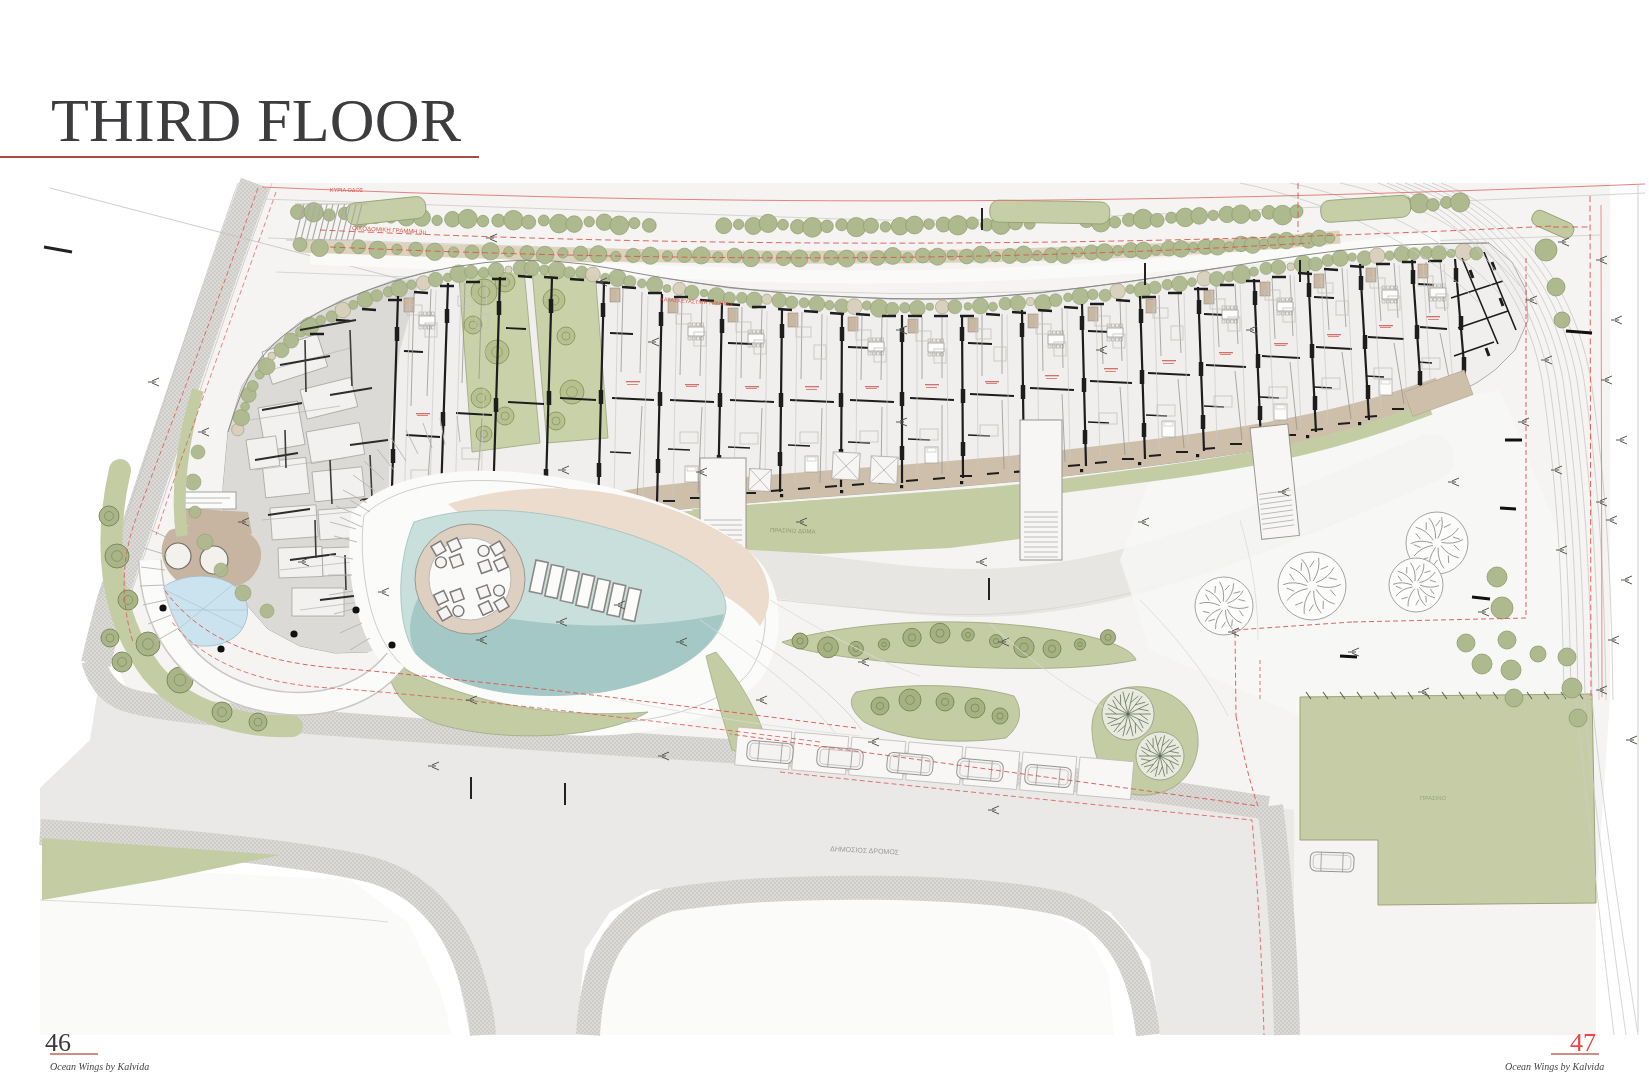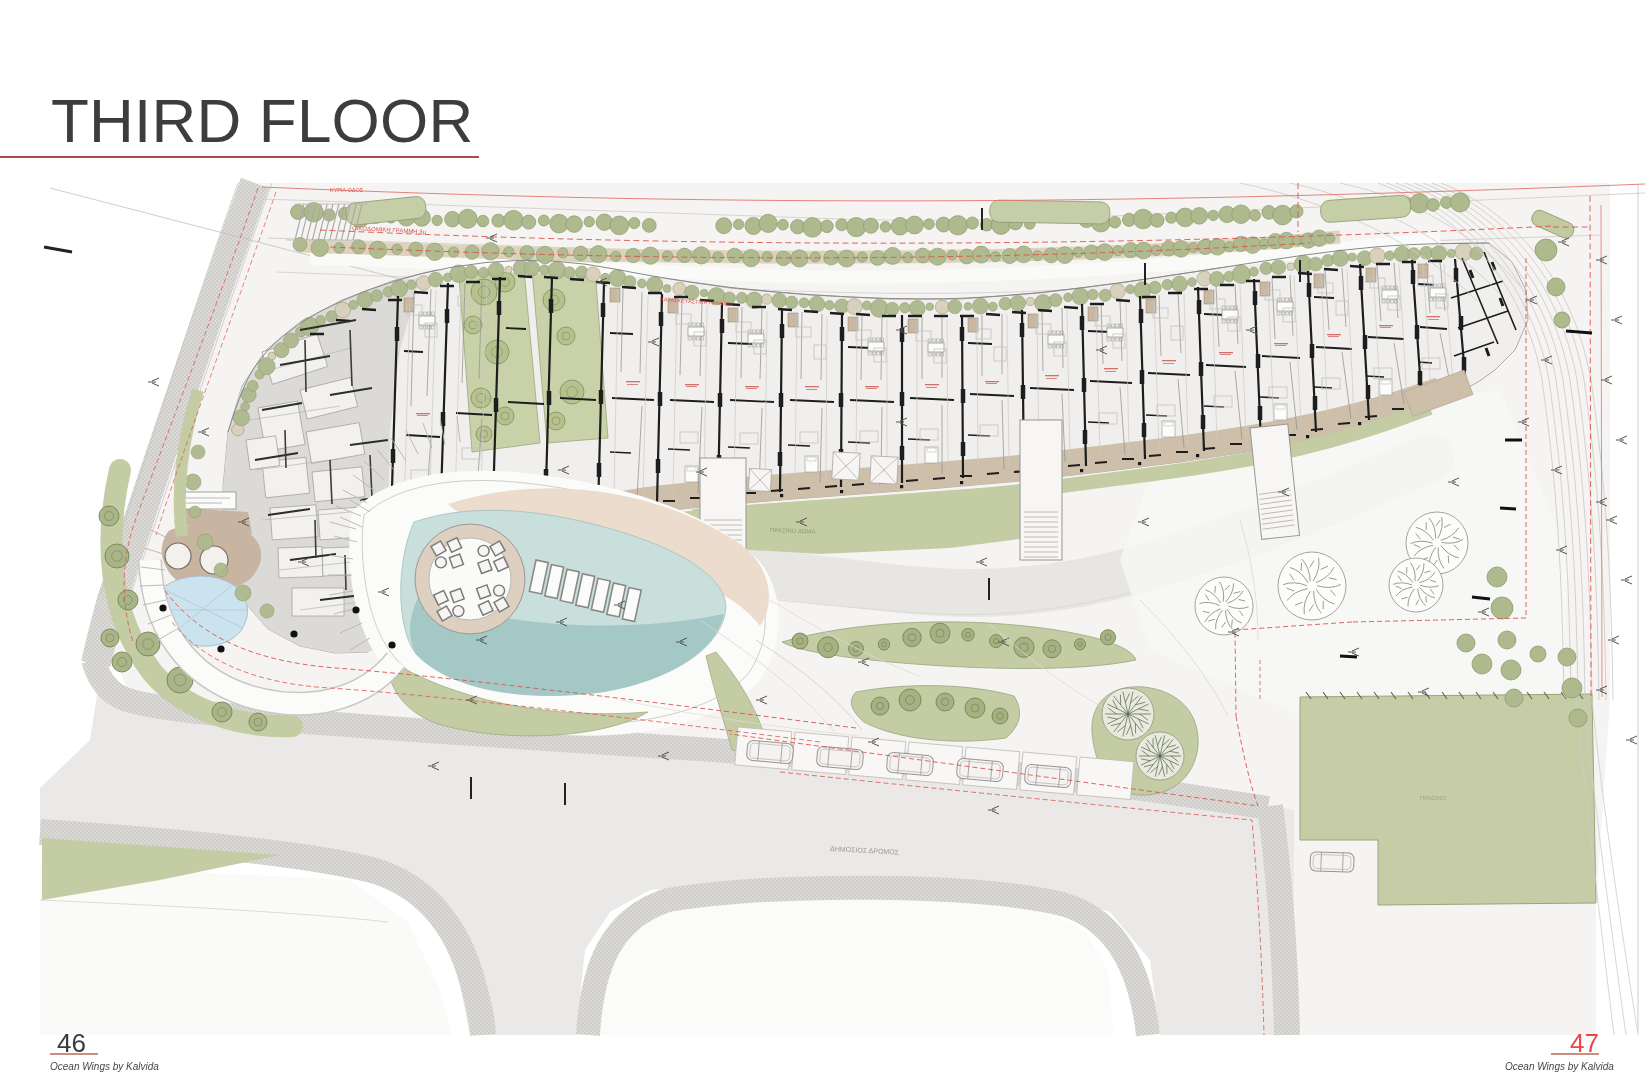--- a/index.html
+++ b/index.html
@@ -1,17 +1,17 @@
 <!DOCTYPE html>
 <html><head>
 <meta charset="utf-8">
 <style>
   html,body { margin:0; padding:0; background:#fff; width:1649px; height:1080px; overflow:hidden; }
   * { box-sizing:border-box; }
-  .serif { font-family:Liberation Sans, sans-serif; }
+  .serif { font-family:Liberation Serif, serif; }
 </style>
 </head>
 <body>
 
 <div class="serif" style="position:absolute;left:51px;top:85px;font-size:62px;color:#3d3d40;letter-spacing:0.2px;font-weight:400;">THIRD FLOOR</div>
 
 <div style="position:absolute;left:0;top:156px;width:479px;height:1.7px;background:#aa4c45;"></div>
 
 <svg style="position:absolute;left:0;top:0;" width="1649" height="1080" viewBox="0 0 1649 1080">
 <defs>
@@ -939,21 +939,21 @@
 <path d="M 620,700 C 700,716 780,728 860,736" fill="none" stroke="#dcdbd8" stroke-width="0.7"></path>
 
 <path d="M 982,208 L 982,230" fill="none" stroke="#222" stroke-width="2"></path>
 <path d="M 1145,263 L 1145,285" fill="none" stroke="#222" stroke-width="2"></path>
 <path d="M 1300,260 L 1300,282" fill="none" stroke="#222" stroke-width="2"></path>
 <path d="M 989,578 L 989,600" fill="none" stroke="#222" stroke-width="2"></path>
 <path d="M 471,777 L 471,799" fill="none" stroke="#222" stroke-width="2"></path>
 <path d="M 565,783 L 565,805" fill="none" stroke="#222" stroke-width="2"></path>
 </svg>
 
-<div class="serif" style="position:absolute;left:57px;top:1028px;font-size:26px;color:#3a3a3a;">46</div>
+<div class="serif" style="position:absolute;left:45px;top:1028px;font-size:26px;color:#3a3a3a;">46</div>
 
 <div style="position:absolute;left:50px;top:1053px;width:48px;height:2px;background:#cf8d81;"></div>
 
 <div class="serif" style="position:absolute;left:50px;top:1061px;font-size:10px;font-style:italic;color:#46464a;">Ocean Wings by Kalvida</div>
 
 <div class="serif" style="position:absolute;left:1570px;top:1028px;font-size:26px;color:#ef4444;">47</div>
 
 <div style="position:absolute;left:1551px;top:1053px;width:48px;height:2px;background:#cf8d81;"></div>
 
 <div class="serif" style="position:absolute;left:1505px;top:1061px;font-size:10px;font-style:italic;color:#46464a;">Ocean Wings by Kalvida</div>

